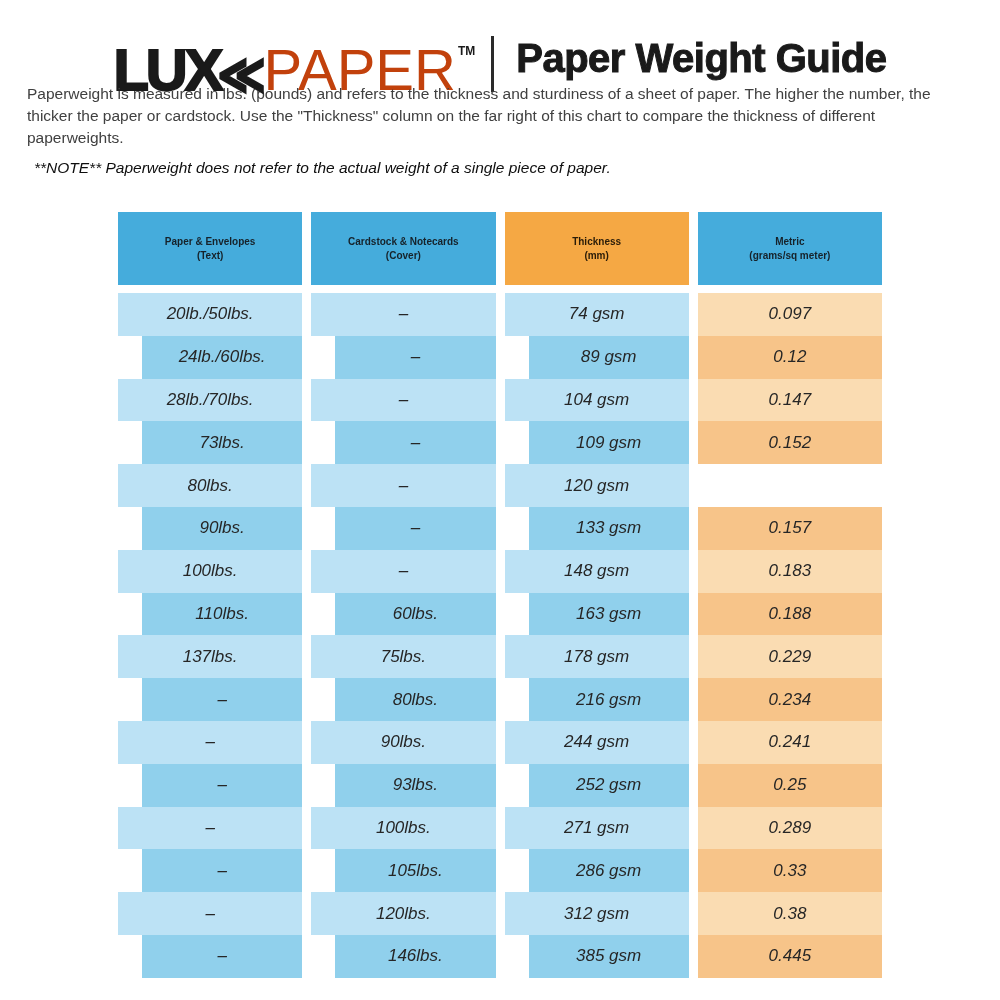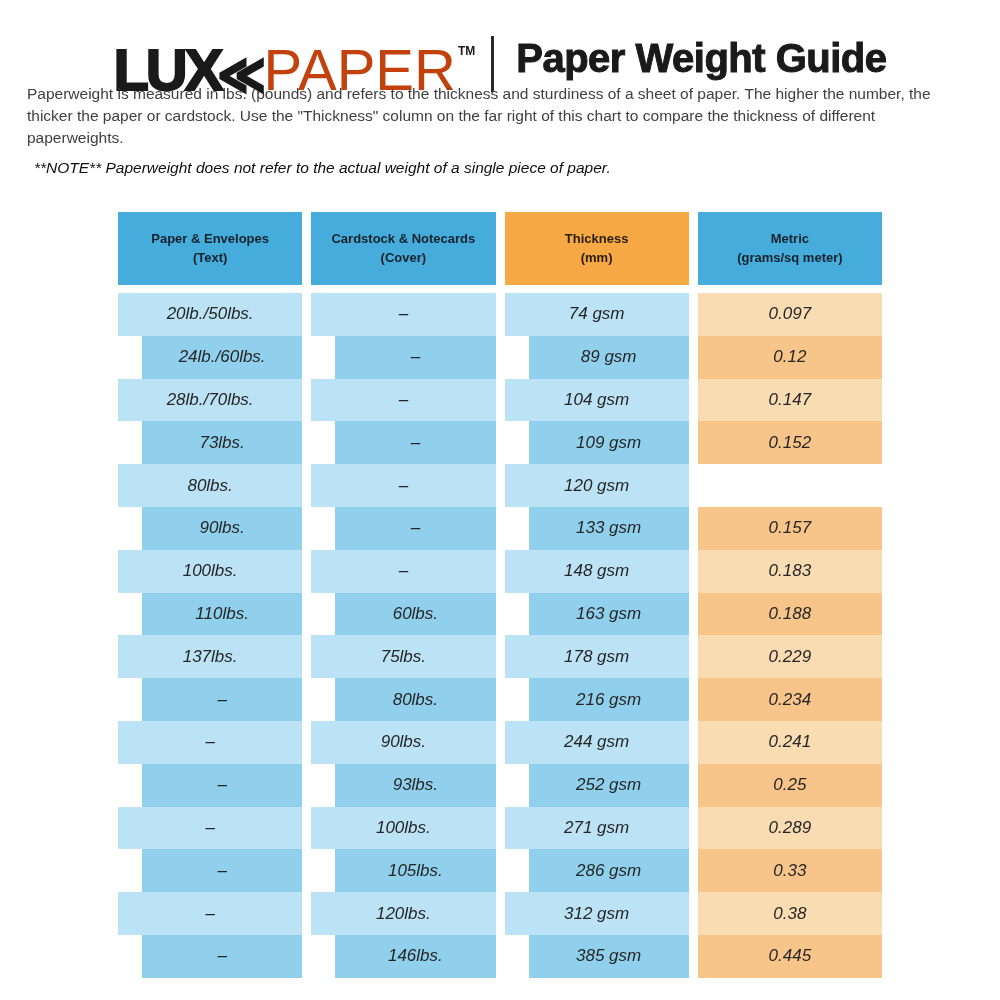--- a/index.html
+++ b/index.html
@@ -52,21 +52,21 @@
 
   
   .pw-table { width:764px; margin:35px auto 0; }
   .thead, .trow {
     display:grid; grid-template-columns:repeat(4, 1fr); column-gap:9px;
   }
   .thead { margin-bottom:8px; }
   .th {
     height:73px; display:flex; flex-direction:column;
     align-items:center; justify-content:center; text-align:center;
-    font-weight:700; font-size:13px; line-height:1.4; color:#16222a;
+    font-weight:700; font-size:10px; line-height:1.4; color:#16222a;
   }
   .th.blue   { background:var(--hdr-blue); }
   .th.orange { background:var(--hdr-orange); color:#2a1c08; }
   .cell {
     height:42.8px; display:flex; align-items:center; justify-content:center;
     font-style:italic; font-size:17px; color:#262626; text-align:center;
   }
   .trow.light .cell.blue   { background:var(--row-blue-light); }
   .trow.dark  .cell.blue   { background:var(--row-blue-dark);margin-left:24px; }
   .trow.light .cell.orange { background:var(--row-orange-light); }

